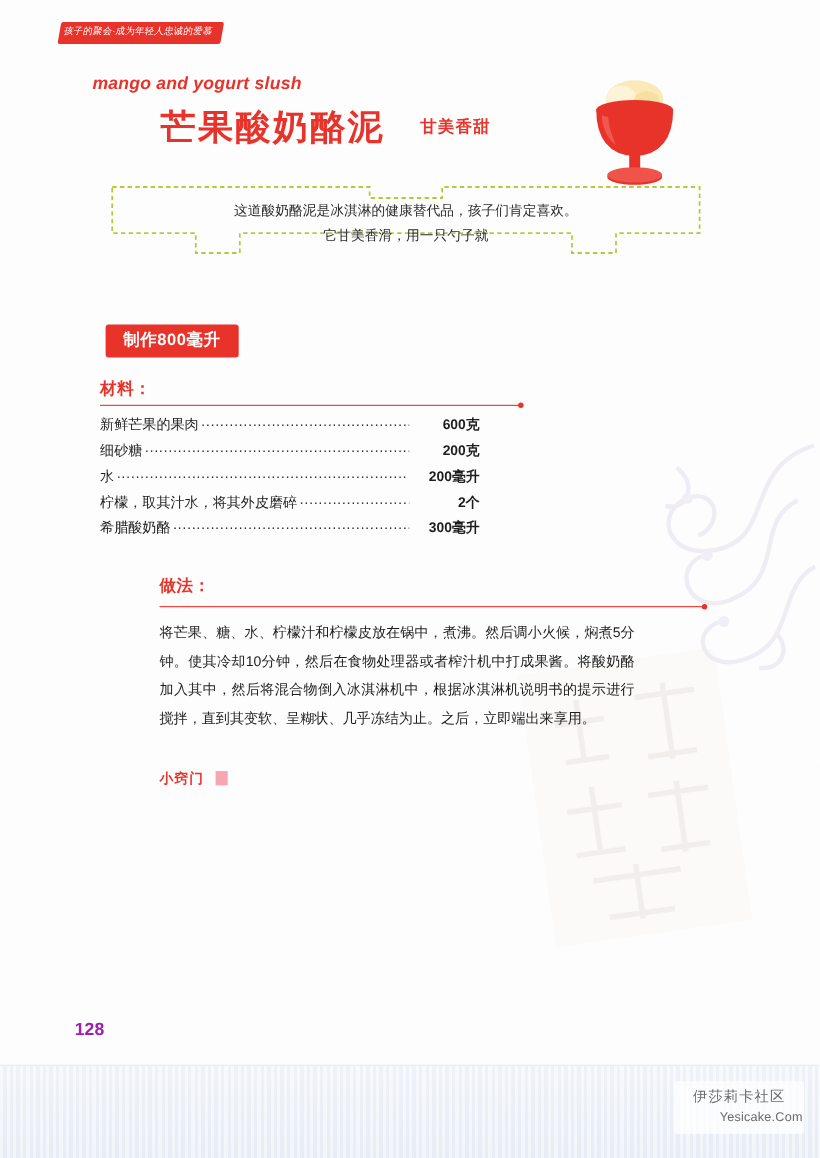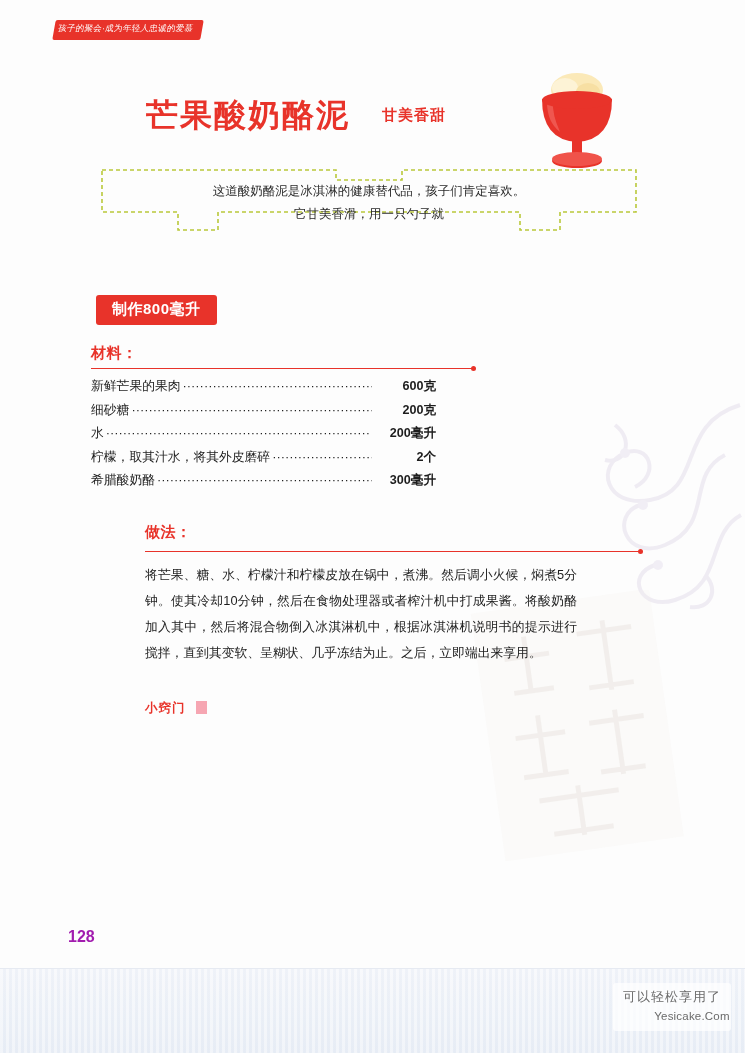--- a/index.html
+++ b/index.html
@@ -295,20 +295,21 @@
 </head>
 <body>
 
 <div class="page">
 
   <div class="bottom-band"></div>
 
   <div class="ribbon"></div>
   <div class="ribbon-text">孩子的聚会·成为年轻人忠诚的爱慕</div>
 
+  <div class="en-title">mango and yogurt slush</div>
   <div class="cn-title">芒果酸奶酪泥</div>
   <div class="cn-sub">甘美香甜</div>
 
   <div class="glass">
     <svg width="115" height="115" viewBox="0 0 115 115">
       <ellipse cx="57" cy="28" rx="26" ry="17" fill="#fbe9b8"></ellipse>
       <ellipse cx="45" cy="26" rx="13" ry="10" fill="#fdf3d6"></ellipse>
       <ellipse cx="68" cy="30" rx="12" ry="9" fill="#f7dfa3"></ellipse>
       <path d="M22 37 Q22 78 57 80 Q92 78 92 37 Z" fill="#e8332a"></path>
       <path d="M27 40 Q27 60 40 70 Q32 52 33 40 Z" fill="#f2675f" opacity=".7"></path>
@@ -398,17 +399,17 @@
   <div class="sec-rule" style="left:145px; top:551px; width:495px;"></div>
 
   <div class="steps">将芒果、糖、水、柠檬汁和柠檬皮放在锅中，煮沸。然后调小火候，焖煮5分钟。使其冷却10分钟，然后在食物处理器或者榨汁机中打成果酱。将酸奶酪加入其中，然后将混合物倒入冰淇淋机中，根据冰淇淋机说明书的提示进行搅拌，直到其变软、呈糊状、几乎冻结为止。之后，立即端出来享用。</div>
 
   <div class="tip-head">小窍门</div>
   <div class="tip-icon"></div>
 
   <div class="page-num">128</div>
 
   <div class="watermark">
-    <div class="wm-1">可以轻松享用了</div>
+    <div class="wm-1">伊莎莉卡社区</div>
     <div class="wm-2">Yesicake.Com</div>
   </div>
 
 </div>
 
 </body></html>

